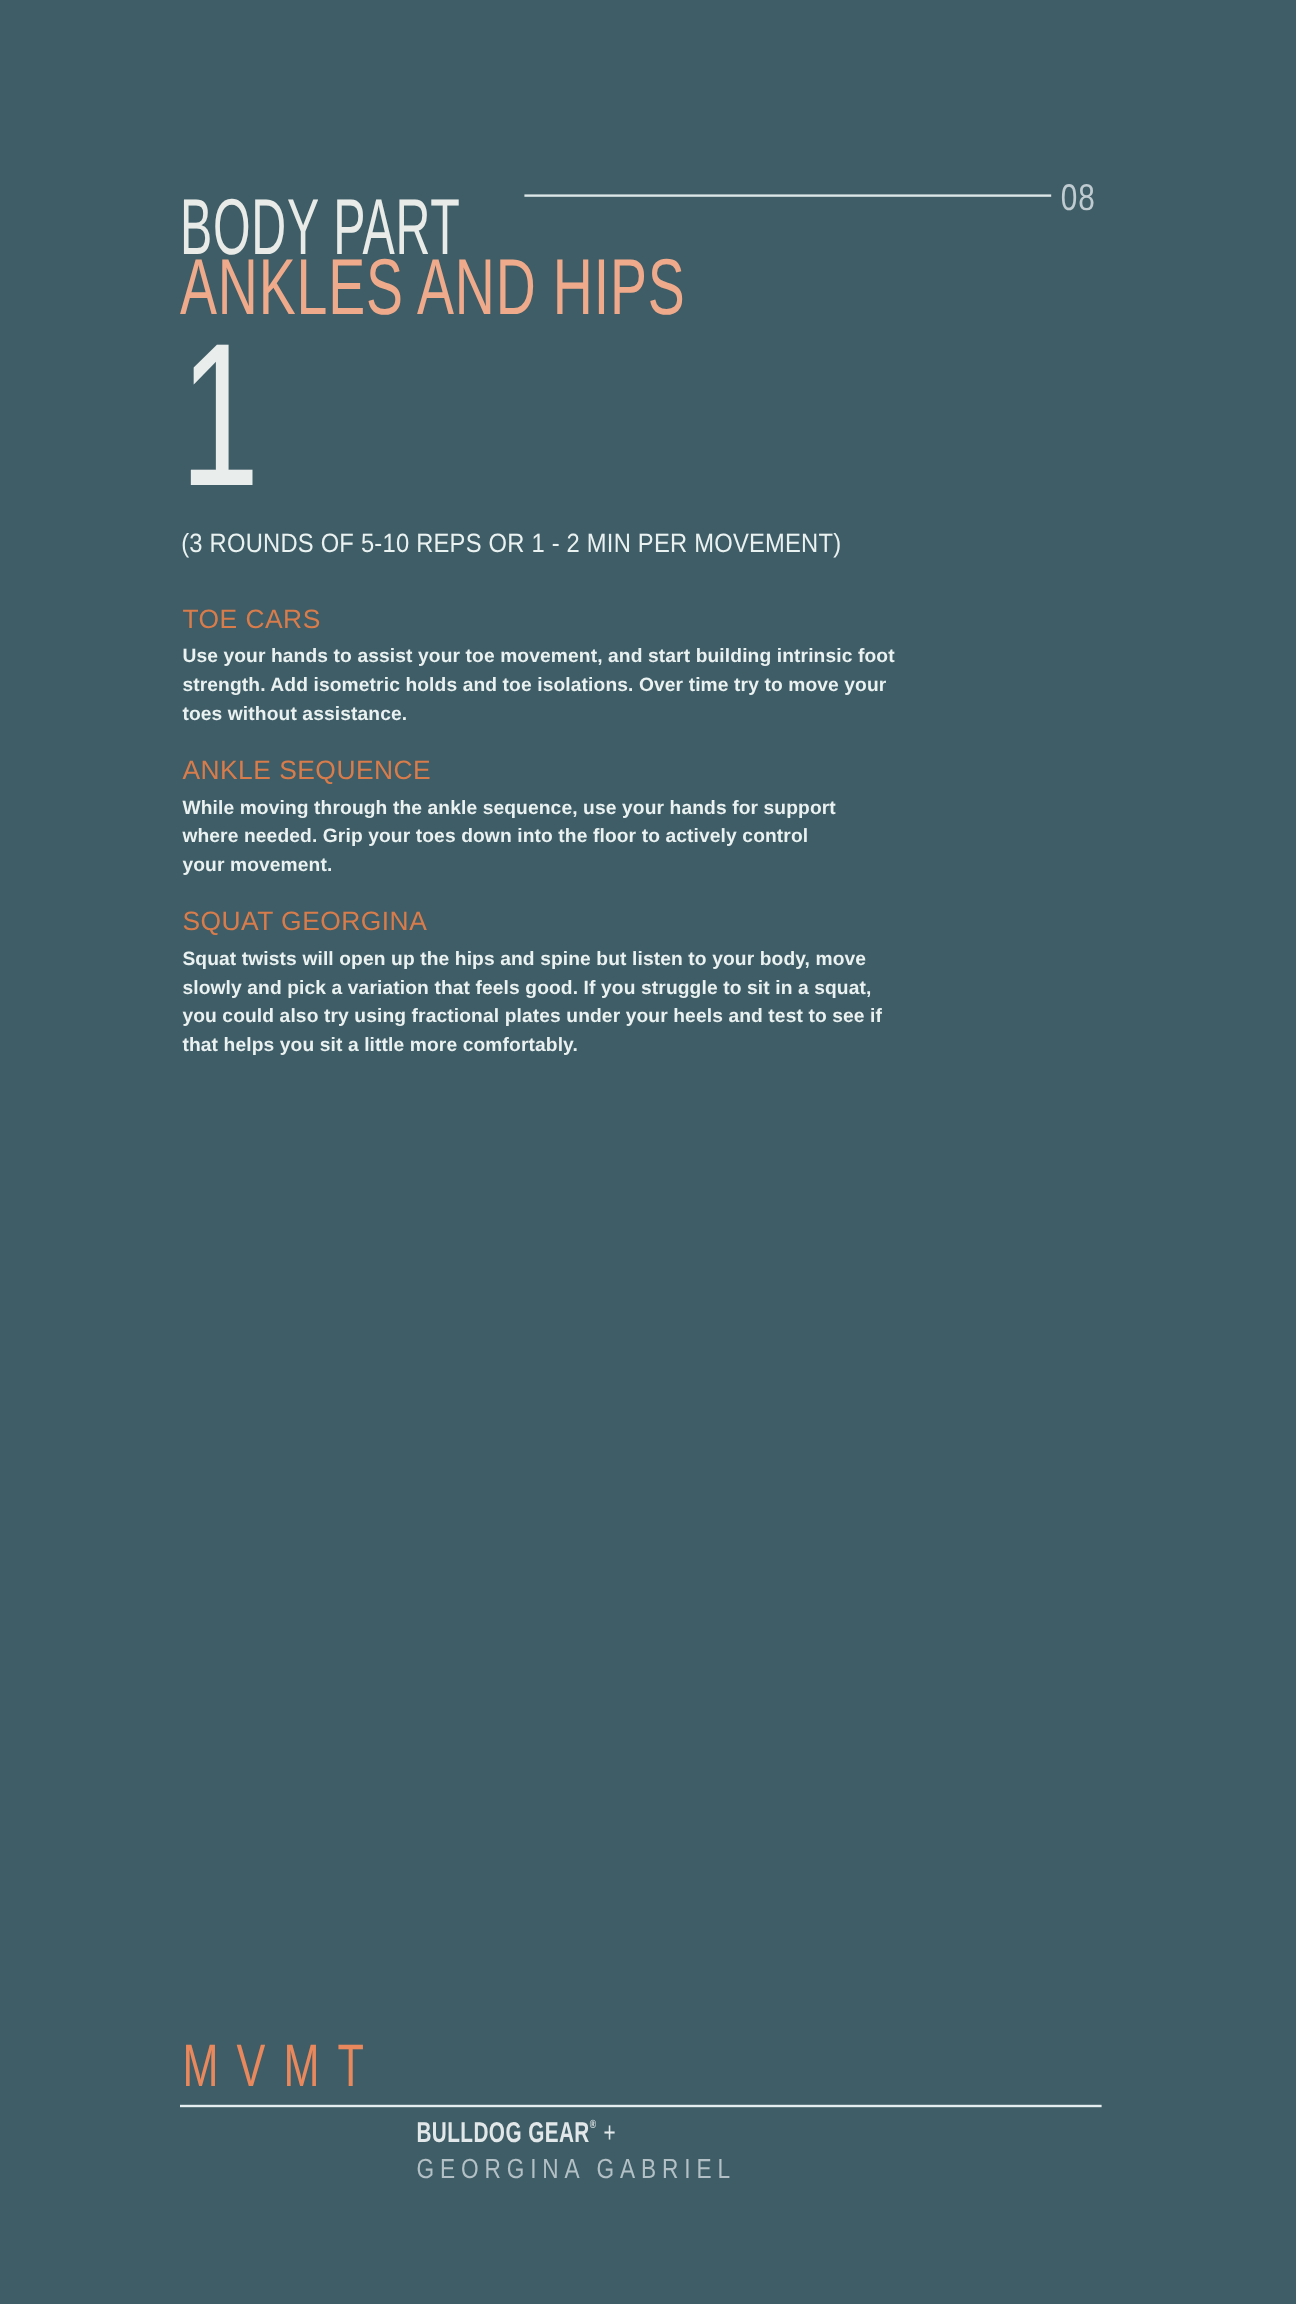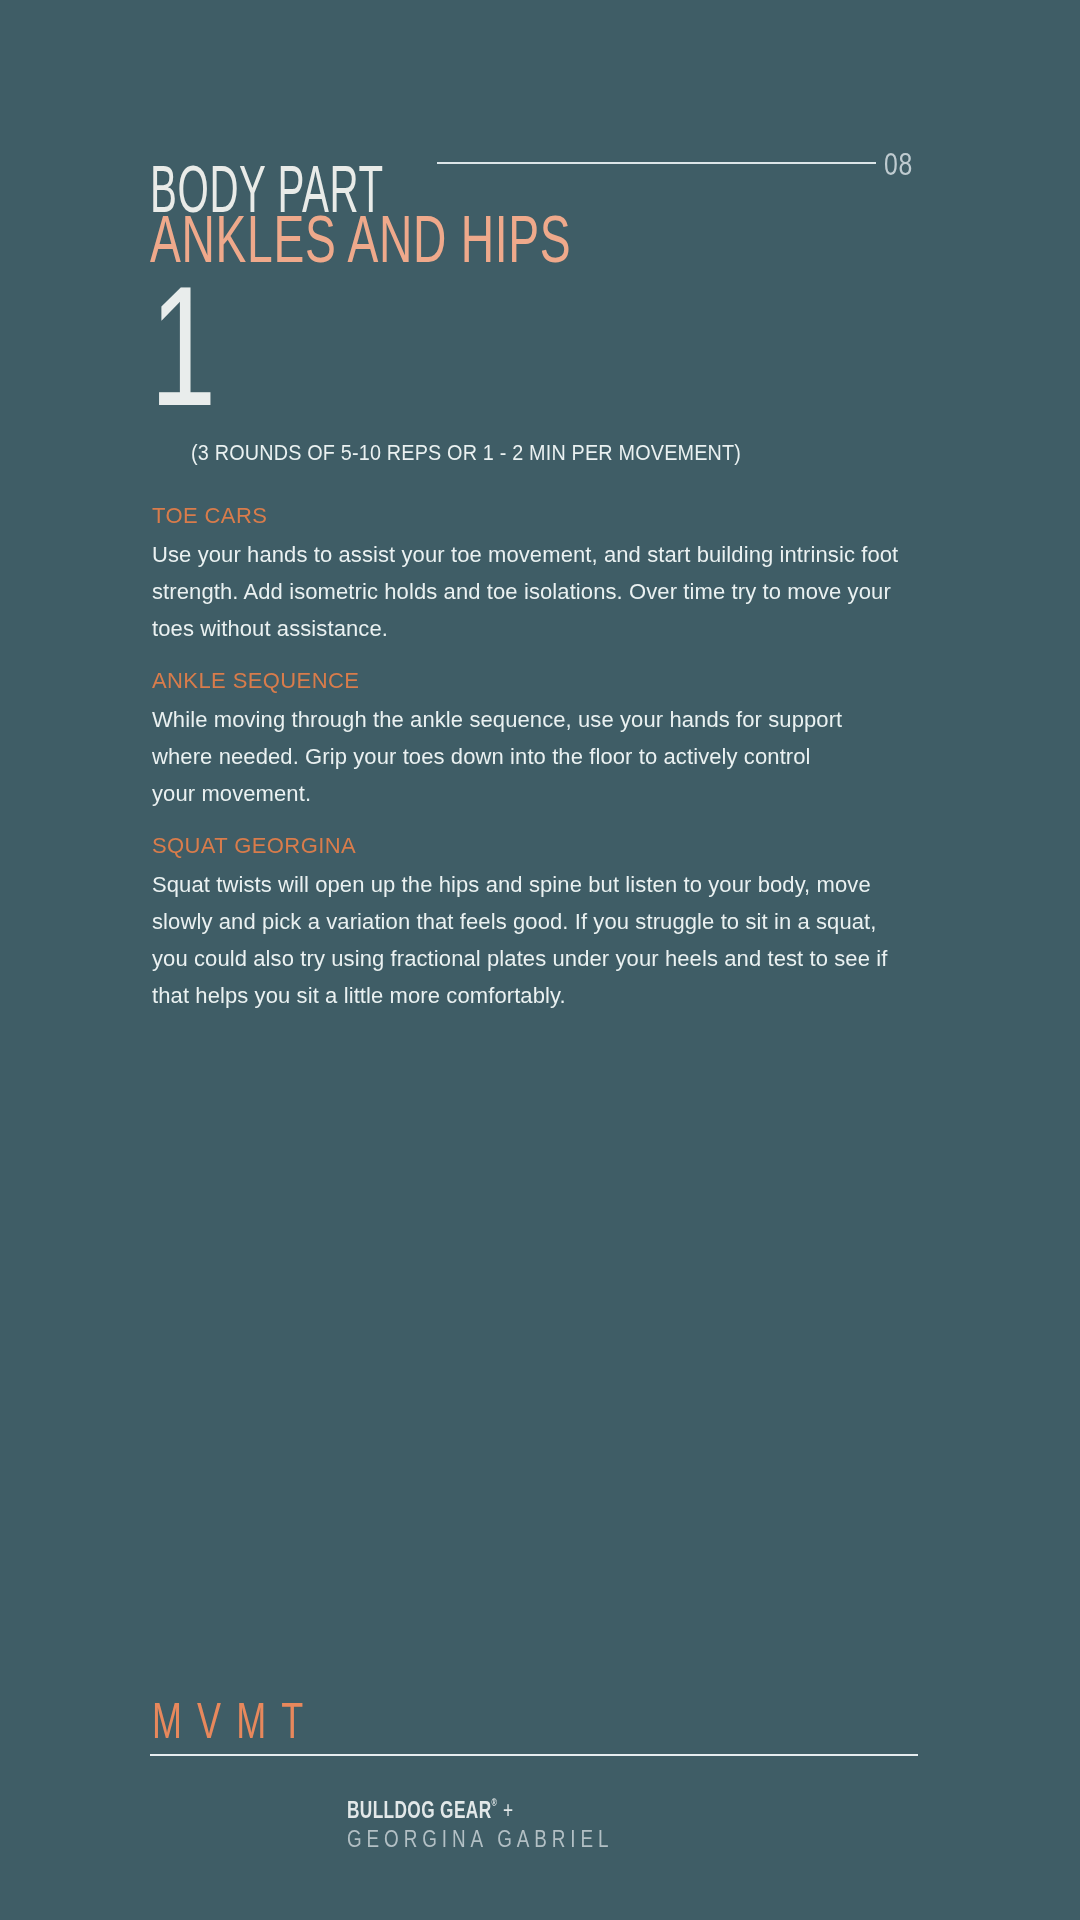--- a/index.html
+++ b/index.html
@@ -51,50 +51,50 @@
     position:absolute;left:150px;top:261px;
     font-size:170px;font-weight:300;line-height:1;
     color:#E9EDEC;
   }
   .chapter-number .cond{transform:scaleX(.7);}
 
   
   .rounds-note{
     position:absolute;left:151px;top:440px;
     font-size:22px;font-weight:400;color:var(--body-text);
-    line-height:1.2;letter-spacing:.2px;margin-left:40px;
+    line-height:1.2;letter-spacing:.2px;
   }
   .rounds-note .cond{transform:scaleX(.9);}
 
   
   .sections{
     position:absolute;left:152px;top:504px;width:768px;
   }
   .section{margin-bottom:22px;}
   .section h2{
     font-size:22px;font-weight:400;color:var(--orange);
     line-height:24px;margin:0 0 8px 0;letter-spacing:.4px;
   }
   .section p{
-    font-size:22px;font-weight:400;color:var(--body-text);
-    line-height:37px;white-space:pre-line;letter-spacing:.1px;
+    font-size:16px;font-weight:700;color:var(--body-text);
+    line-height:24px;white-space:pre-line;letter-spacing:.1px;
   }
 
   
   .footer-rule{
     position:absolute;left:150px;top:1754px;width:768px;height:2px;
     background:#E6EDF0;
   }
   .mvmt-logo{
     position:absolute;left:152px;top:1696px;
     font-size:50px;font-weight:300;color:var(--mvmt);
     line-height:1;
   }
   .mvmt-logo .cond{transform:scaleX(.72);letter-spacing:21px;}
-  .brand-lockup{position:absolute;left:347px;top:1766px;margin-top:32px;}
+  .brand-lockup{position:absolute;left:347px;top:1766px;}
   .brand-line{
     font-size:24px;font-weight:700;color:#E2E8E9;
     line-height:1;white-space:nowrap;
   }
   .brand-line .cond{transform:scaleX(.72);letter-spacing:.5px;}
   .brand-line sup{
     font-size:10px;font-weight:700;vertical-align:top;line-height:1;
   }
   .brand-line .plus{font-weight:400;font-size:24px;padding-left:8px;}
   .partner-name{

